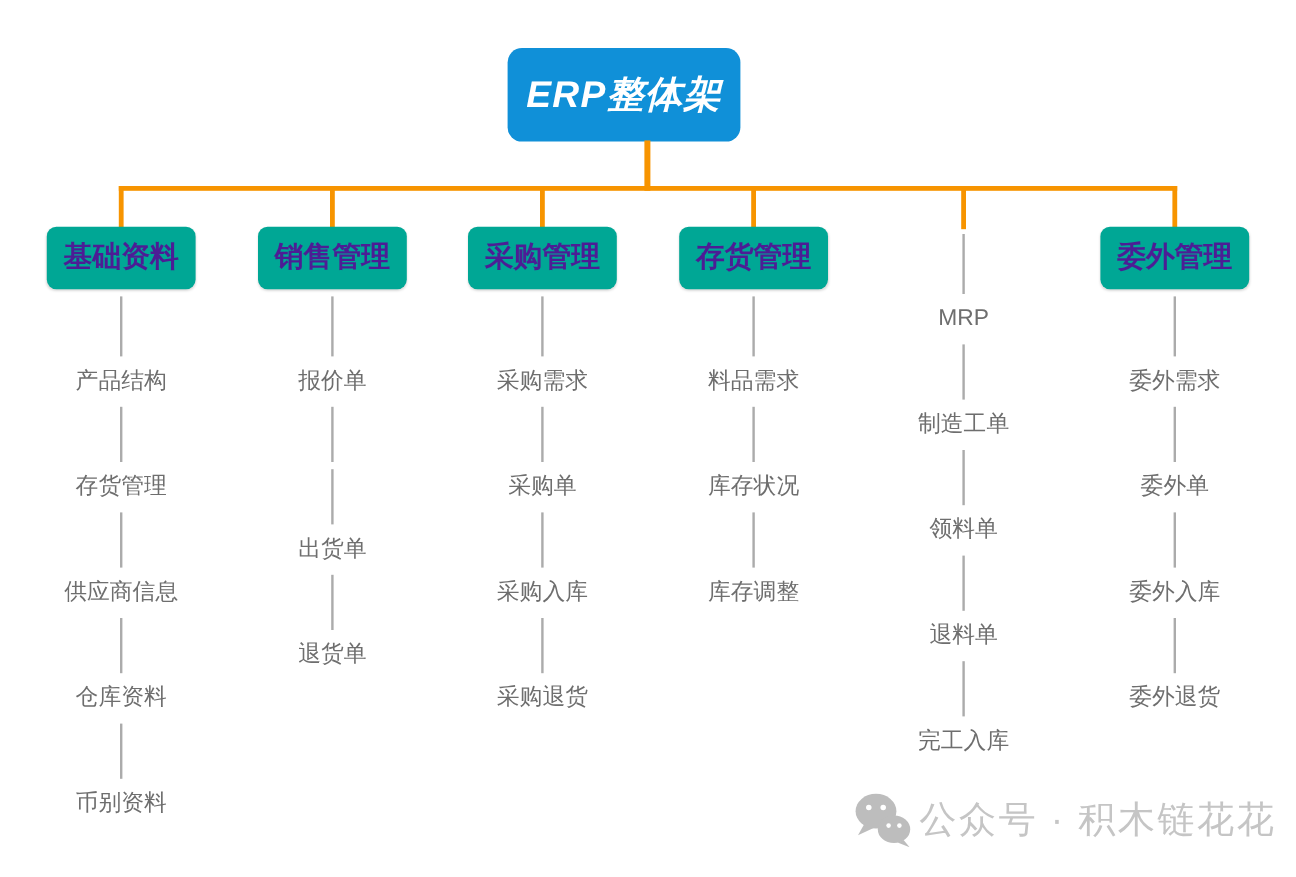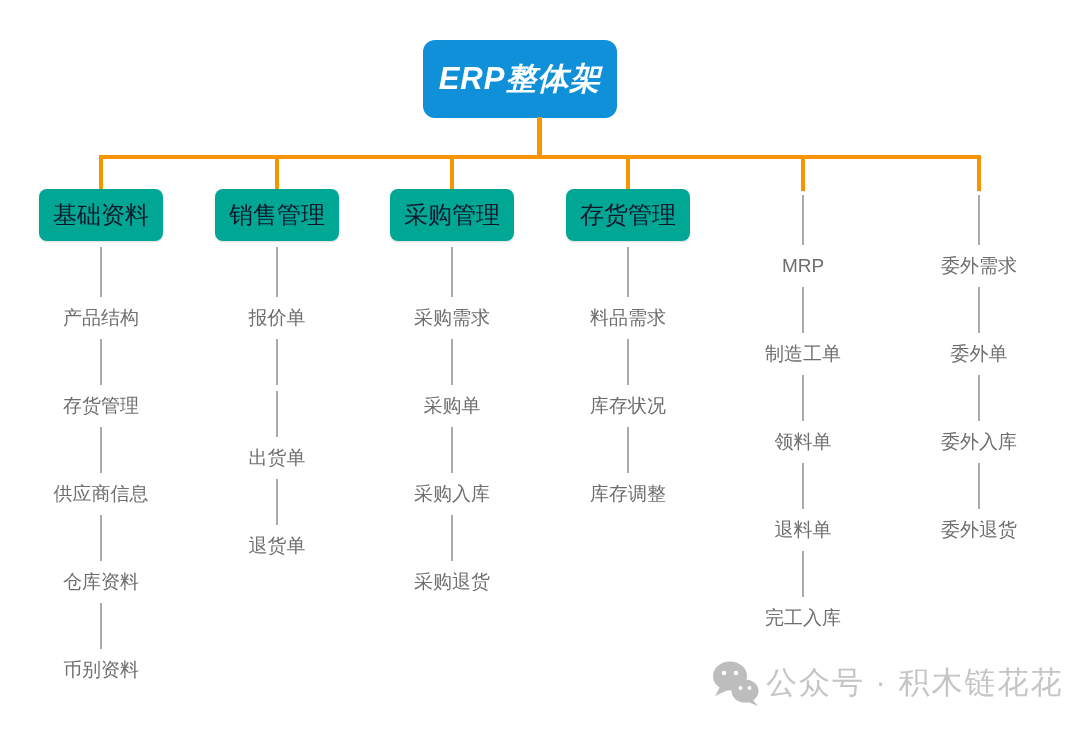--- a/index.html
+++ b/index.html
@@ -61,23 +61,23 @@
     position: absolute;
     top: 189px;
     width: 176px;
   }
   .branch-box {
     width: 124px;
     height: 52px;
     margin: 0 auto;
     background: var(--branch-box, #00A795);
     border-radius: 8px;
-    color: #0f172a;
+    color: #4c1d95;
     font-size: 24px;
-    font-weight: normal;
+    font-weight: bold;
     line-height: 52px;
     text-align: center;
     box-shadow: 0 1px 2px rgba(0,0,0,0.15);
   }
   .vline {
     width: 2px;
     margin: 6px auto;
     background: var(--connector-gray, #ABABAB);
   }
   .vline.first { height: 50px; }
@@ -176,20 +176,21 @@
     <div class="leaf">制造工单</div>
     <div class="vline mid"></div>
     <div class="leaf">领料单</div>
     <div class="vline mid"></div>
     <div class="leaf">退料单</div>
     <div class="vline mid"></div>
     <div class="leaf">完工入库</div>
   </div>
 
   <div class="column" style="left:891px">
+    <div class="branch-box">委外管理</div>
     <div class="vline first"></div>
     <div class="leaf">委外需求</div>
     <div class="vline mid"></div>
     <div class="leaf">委外单</div>
     <div class="vline mid"></div>
     <div class="leaf">委外入库</div>
     <div class="vline mid"></div>
     <div class="leaf">委外退货</div>
   </div>
 

